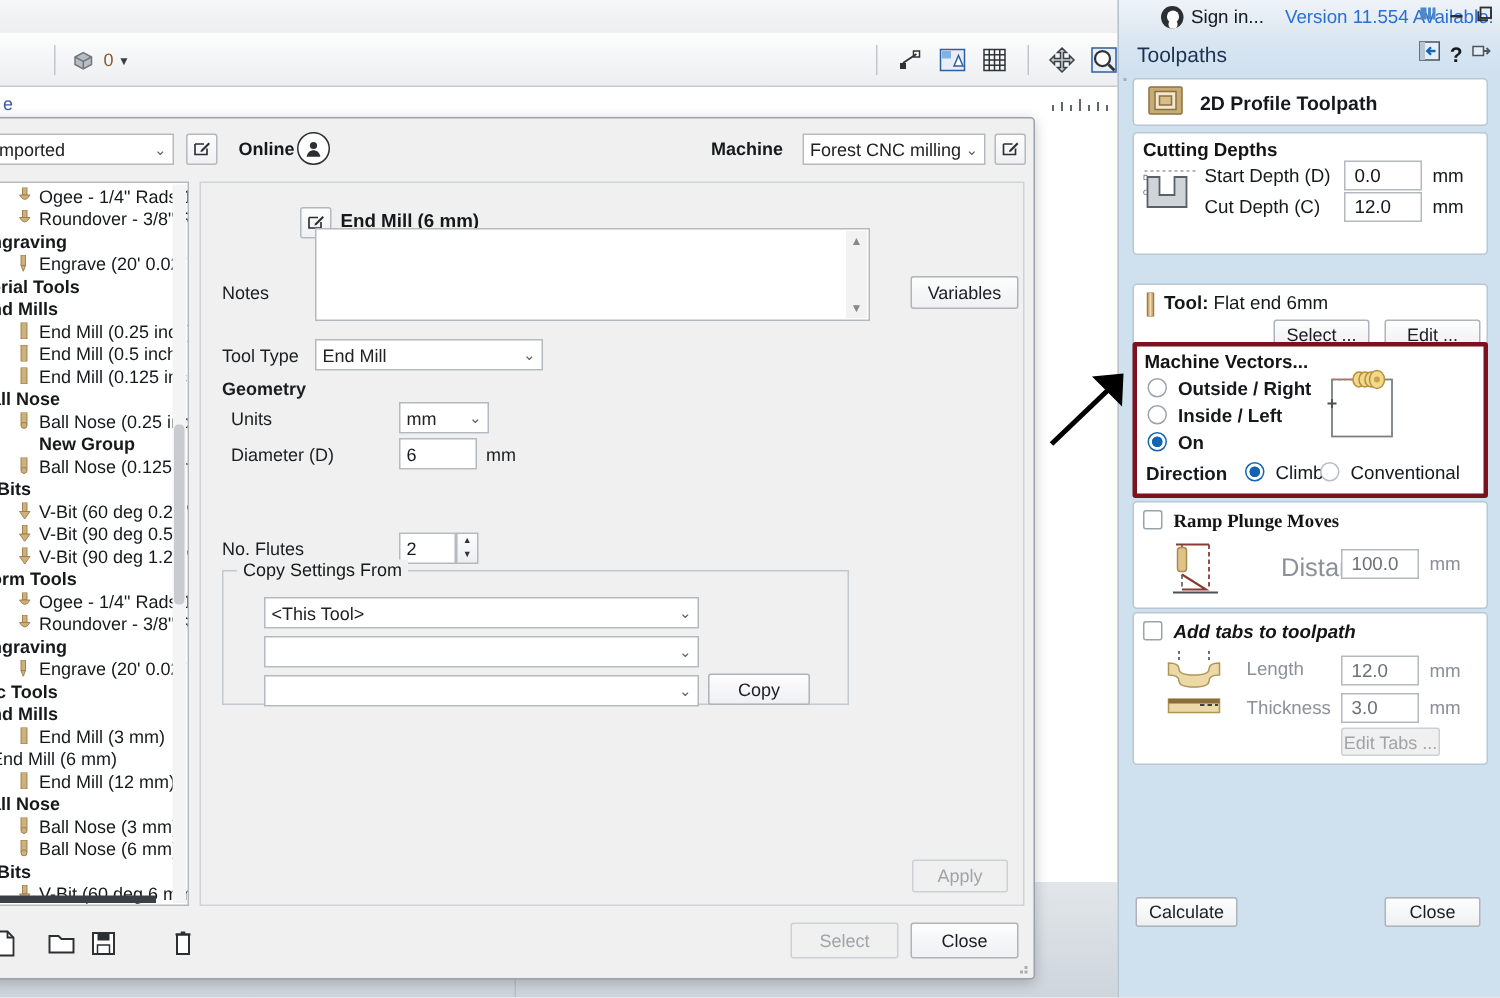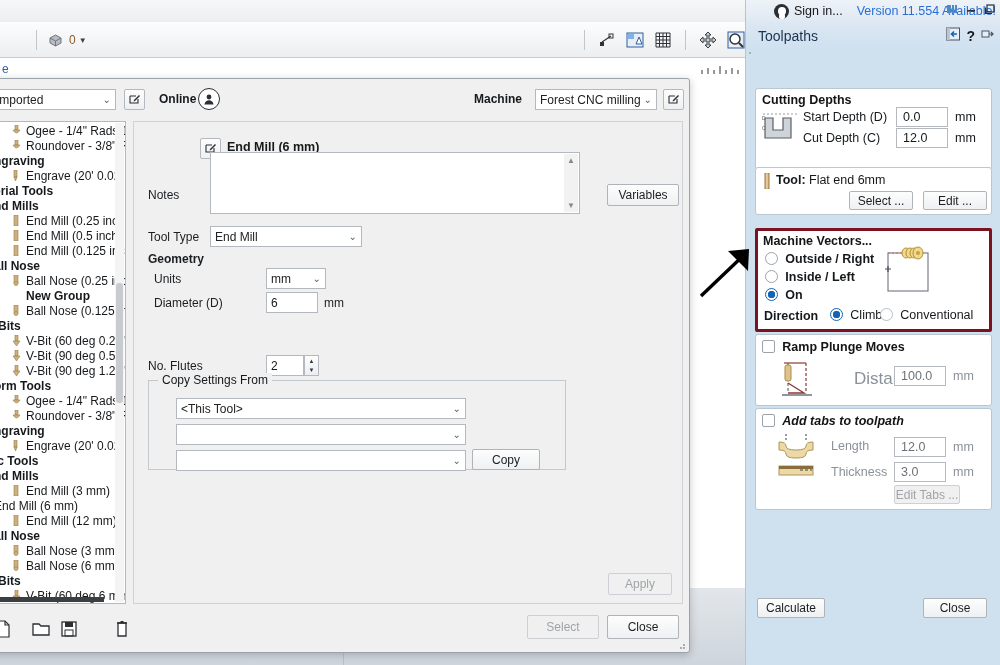--- a/index.html
+++ b/index.html
@@ -170,21 +170,21 @@
   .unit { font-size:12.5px; color:#16191c; }
   .dim { color:#8b9199; }
   .chk { width:13px; height:13px; border:1px solid #9aa3ab; background:#fff; border-radius:2px; display:inline-block; vertical-align:-2px;}
   .radio { width:13px; height:13px; border:1px solid #9aa3ab; background:#fff; border-radius:50%; display:inline-block; vertical-align:-2px; position:relative;}
   .radio.on { border-color:#1464b4; }
   .radio.on:after{ content:""; position:absolute; left:2px; top:2px; width:7px; height:7px; border-radius:50%;
                    background:#1464b4; box-shadow:0 0 0 1.5px #1464b4 inset;}
   .radio.dimr { border-color:#b9bec4; }
 
   #card-depths { top:88px; height:82px; }
-  #card-tool { top:167px; height:48px; }
+  #card-tool { top:189px; height:48px; }
   #card-vectors { top:228px; height:104px; }
   #card-ramp { top:334px; height:72px; }
   #card-tabs { top:408px; height:102px; }
   #card-safez { top:516px; height:72px; }
   #calc-btn { position:absolute; left:756px; top:598px; width:68px; height:20px; }
   #close-btn-rp { position:absolute; left:922px; top:598px; width:64px; height:20px; }
 
   
   #arrow-ann { position:absolute; left:697px; top:240px; width:62px; height:62px; }
 </style>
@@ -576,20 +576,30 @@
       <span style="font-weight:bold;font-size:14px;color:#16191c;">?</span>
       <span>
         <svg width="14" height="14" viewBox="0 0 14 14">
             <rect x="2" y="4" width="7" height="6" fill="#e8eef6" stroke="#4a5560"></rect>
             <path d="M9 7h4M11 5l2 2-2 2" stroke="#4a5560" stroke-width="1.2" fill="none"></path>
           </svg>
       </span>
     </div>
   </div>
 
+  <div class="card" style="top:52px;height:32px;display:flex;align-items:center;">
+    <span style="margin-left:8px;">
+      <svg width="26" height="24" viewBox="0 0 26 24">
+        <rect x="2" y="3" width="22" height="18" rx="1" fill="#c9ab74" stroke="#8a7243"></rect>
+        <rect x="6" y="6" width="14" height="12" fill="#f2e6cd" stroke="#8a7243"></rect>
+        <rect x="9" y="9" width="8" height="6" fill="#d8bd8a" stroke="#8a7243"></rect>
+      </svg>
+    </span>
+    <span style="margin-left:10px;font-weight:bold;font-size:13px;">2D Profile Toolpath</span>
+  </div>
 
   <div id="card-depths" class="card">
     <div class="sect-title" style="position:absolute;left:6px;top:4px;">Cutting Depths</div>
     <div style="position:absolute;left:5px;top:21px;">
       <svg width="40" height="32" viewBox="0 0 40 32">
         <path d="M4 8 h8 v12 h10 V8 h8 v20 H4 Z" fill="#cfd4d9" stroke="#5a6067" stroke-width="1.2"></path>
         <path d="M2 4 h36" stroke="#9aa0a6" stroke-width="1" stroke-dasharray="2 2"></path>
         <text x="1" y="10" font-size="5" fill="#5a6067" font-family="Liberation Sans, sans-serif">D</text>
         <text x="1" y="20" font-size="5" fill="#5a6067" font-family="Liberation Sans, sans-serif">C</text>
       </svg>
@@ -655,21 +665,21 @@
     </div>
     <div style="position:absolute;left:122px;top:77px;">
       <span class="radio dimr"></span>
       <span style="font-size:12.5px;margin-left:4px;">Conventional</span>
     </div>
   </div>
 
   <div id="card-ramp" class="card">
     <div style="position:absolute;left:6px;top:5px;">
       <span class="chk"></span>
-      <span class="sect-title" style="margin-left:4px;">Ramp Plunge Moves</span>
+      <span class="sect-title" style="margin-left:4px;font-family:Liberation Serif, serif;">Ramp Plunge Moves</span>
     </div>
     <div style="position:absolute;left:22px;top:24px;">
       <svg width="40" height="42" viewBox="0 0 40 42">
         <path d="M6 4 h22" stroke="#8a3a33" stroke-width="1.2"></path>
         <path d="M28 4 v30" stroke="#8a3a33" stroke-width="1.2" stroke-dasharray="3 2"></path>
         <path d="M10 4 v30" stroke="#4a5057" stroke-width="1" stroke-dasharray="3 2"></path>
         <rect x="7" y="6" width="6" height="16" rx="2" fill="#dfc489" stroke="#a88a4c"></rect>
         <path d="M10 24 L26 34 L10 34" fill="none" stroke="#8a3a33" stroke-width="1.4"></path>
         <path d="M4 36 h30" stroke="#4a5057" stroke-width="1.2"></path>
       </svg>

